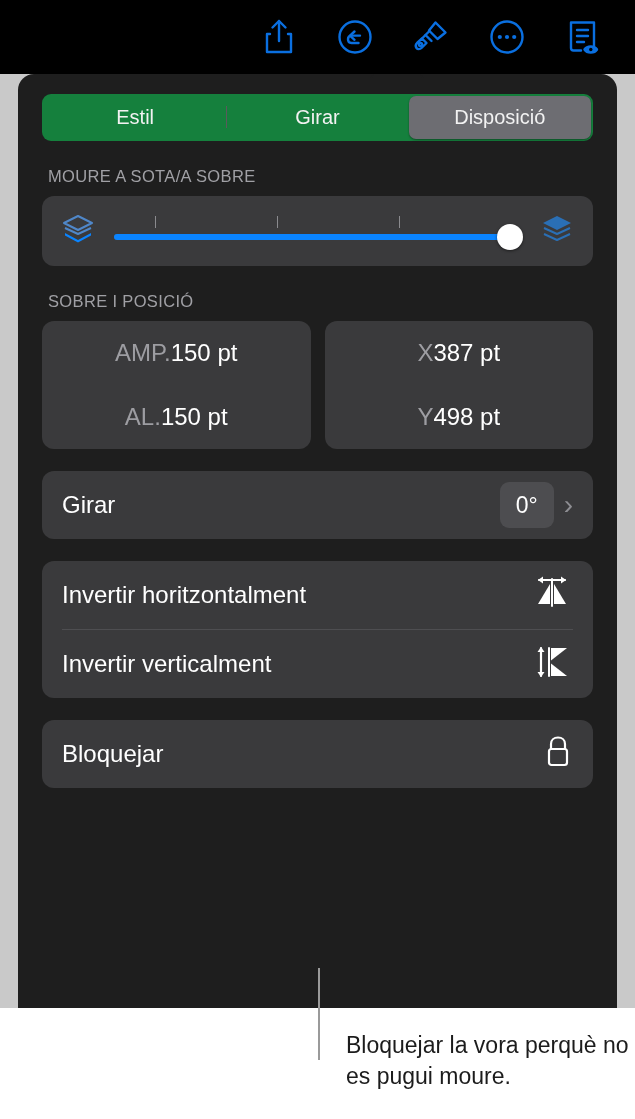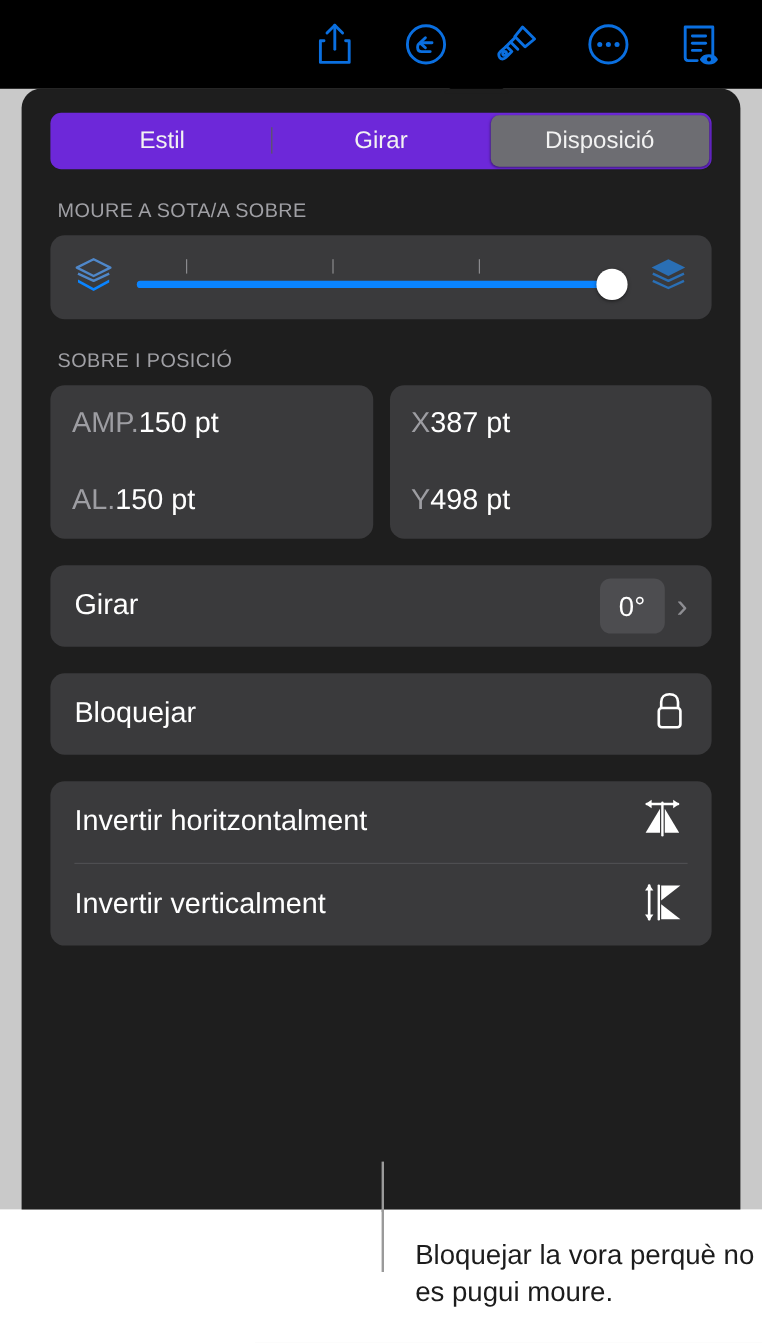--- a/index.html
+++ b/index.html
@@ -73,21 +73,21 @@
     border-radius: 4px;
     z-index: 4;
   }
   .panel-inner {
     padding: 20px 24px 0 24px;
   }
 
   
   .segmented {
     display: flex;
-    background: #6d28d9;
+    background: #15803d;
     border-radius: 9px;
     height: 47px;
     padding: 2px;
     box-sizing: border-box;
     position: relative;
   }
   .seg {
     flex: 1;
     display: flex;
     align-items: center;
@@ -189,21 +189,21 @@
     flex: 1;
     background: #3a3a3c;
     border-radius: 12px;
     padding: 0 18px;
     box-sizing: border-box;
   }
   .sp-line {
     height: 64px;
     display: flex;
     align-items: center;
-    justify-content: flex-start;
+    justify-content: center;
     cursor: pointer;
   }
   .sp-key {
     color: #9d9da2;
     font-size: 24px;
   }
   .sp-val {
     color: #ffffff;
     font-size: 24px;
   }
@@ -457,32 +457,20 @@
       </div>
     </div>
 
 
     <div class="row-card">
       <div class="row">
         <span class="row-label">Girar</span>
         <span class="trailing">
           <span class="chip">0°</span>
           <span class="chev">›</span>
-        </span>
-      </div>
-    </div>
-
-    <div class="row-card">
-      <div class="row">
-        <span class="row-label">Bloquejar</span>
-        <span>
-          <svg width="30" height="38" viewBox="0 0 30 38" fill="none" stroke="#ffffff" stroke-width="2.2" stroke-linejoin="round">
-            <path d="M8 16 L8 11 C8 7 11 4.5 15 4.5 C19 4.5 22 7 22 11 L22 16"></path>
-            <rect x="6" y="16" width="18" height="16" rx="2.5"></rect>
-          </svg>
         </span>
       </div>
     </div>
 
     <div class="row-card">
       <div class="row">
         <span class="row-label">Invertir horitzontalment</span>
         <span>
           <svg width="42" height="38" viewBox="0 0 42 38">
             <path d="M8 6 L34 6" stroke="#ffffff" stroke-width="2.2" stroke-linecap="round"></path>
@@ -503,19 +491,31 @@
             <path d="M6.5 10 L10 5 L13.5 10" fill="#ffffff"></path>
             <path d="M6.5 30 L10 35 L13.5 30" fill="#ffffff"></path>
             <path d="M18 6 L18 34" stroke="#ffffff" stroke-width="2" stroke-linecap="round"></path>
             <path d="M20 18.5 L20 6 L36 6 Z" fill="#ffffff" transform="translate(0,0)"></path>
             <path d="M20 21.5 L20 34 L36 34 Z" fill="#ffffff"></path>
           </svg>
         </span>
       </div>
     </div>
 
+    <div class="row-card">
+      <div class="row">
+        <span class="row-label">Bloquejar</span>
+        <span>
+          <svg width="30" height="38" viewBox="0 0 30 38" fill="none" stroke="#ffffff" stroke-width="2.2" stroke-linejoin="round">
+            <path d="M8 16 L8 11 C8 7 11 4.5 15 4.5 C19 4.5 22 7 22 11 L22 16"></path>
+            <rect x="6" y="16" width="18" height="16" rx="2.5"></rect>
+          </svg>
+        </span>
+      </div>
+    </div>
+
   </div>
 </div>
 
 <div class="white-bottom"></div>
 <div class="callout-line upper"></div>
 <div class="callout-line"></div>
 <div class="caption">Bloquejar la vora perquè no es pugui moure.</div>
 
 </body></html>

